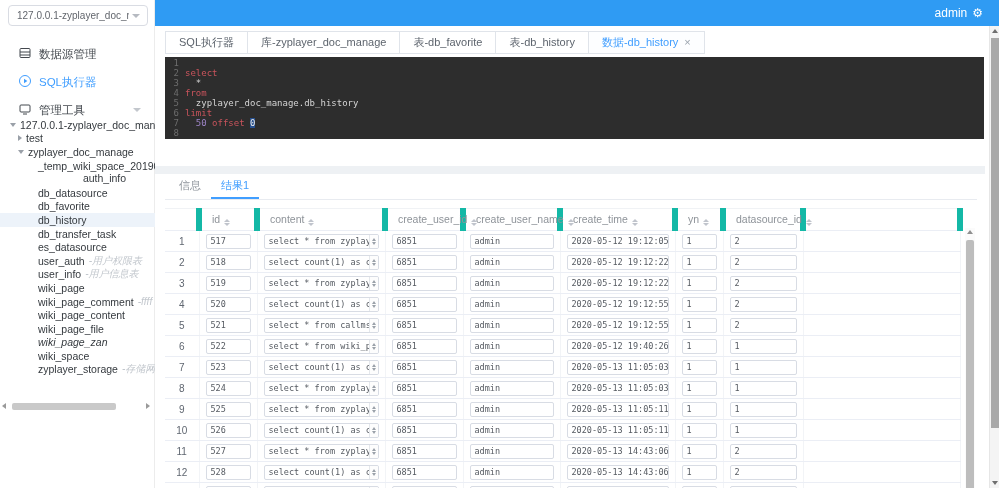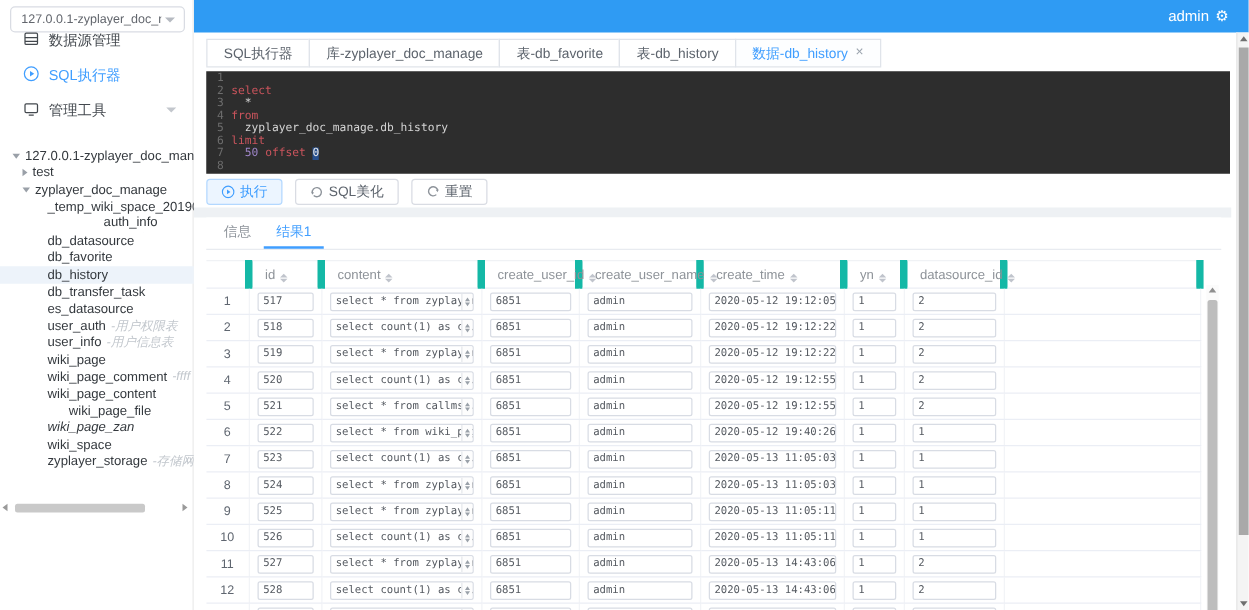--- a/index.html
+++ b/index.html
@@ -9,21 +9,21 @@
 
   
   .sidebar { position:absolute; left:0; top:0; width:155px; height:488px; background:#fff;
     border-right:1px solid #ececec; z-index:3; }
   .ds-select { position:absolute; left:8px; top:5px; width:140px; height:21px;
     border:1px solid #d9dce3; border-radius:4px; background:#fff; display:flex; align-items:center;
     padding:0 18px 0 8px; cursor:pointer; }
   .ds-select span { font-size:10px; color:#62666d; white-space:nowrap; overflow:hidden; }
   .ds-chevron { position:absolute; right:7px; top:8px; width:0; height:0;
     border-left:4px solid transparent; border-right:4px solid transparent; border-top:4px solid #b6bac1; }
-  .menu { position:absolute; left:0; top:18px; width:155px; }
+  .menu { position:absolute; left:0; top:40px; width:155px; }
   .menu-item { height:28px; display:flex; align-items:center; padding:0 10px 0 18px;
     font-size:11.5px; color:#43484e; cursor:pointer; position:relative; }
   .menu-item .mi-icon { width:14px; height:14px; margin-right:7px; flex:0 0 auto; }
   .menu-item.active { color:#409eff; }
   .mi-chevron { position:absolute; right:14px; top:12px; width:0; height:0;
     border-left:4px solid transparent; border-right:4px solid transparent; border-top:4px solid #c3c7cd; }
   .tree { position:absolute; left:0; top:118px; width:155px; }
   .tree-row { height:13.6px; display:flex; align-items:center; font-size:10.5px; color:#34393e;
     white-space:nowrap; cursor:pointer; overflow:hidden; }
   .tree-row.selected { background:#edf3fa; }
@@ -201,21 +201,21 @@
         <div class="tree-row" style="padding-left: 38px;">
           <span>wiki_page</span>
         </div>
         <div class="tree-row" style="padding-left: 38px;">
           <span>wiki_page_comment</span>
           <span class="tree-comment">-ffff</span>
         </div>
         <div class="tree-row" style="padding-left: 38px;">
           <span>wiki_page_content</span>
         </div>
-        <div class="tree-row" style="padding-left: 55px;">
+        <div class="tree-row" style="padding-left: 38px;">
           <span>wiki_page_file</span>
         </div>
         <div class="tree-row" style="padding-left: 38px; font-style: italic;">
           <span>wiki_page_zan</span>
         </div>
         <div class="tree-row" style="padding-left: 38px;">
           <span>wiki_space</span>
         </div>
         <div class="tree-row" style="padding-left: 38px;">
           <span>zyplayer_storage</span>
@@ -284,43 +284,20 @@
         <div class="cm-line">
           <span class="ln">7</span>
           <span class="code"><span class="tk-plain">  </span><span class="tk-num">50</span><span class="tk-plain"> </span><span class="tk-kw">offset</span><span class="tk-plain"> </span><span class="tk-sel">0</span></span>
         </div>
         <div class="cm-line">
           <span class="ln">8</span>
           <span class="code"></span>
         </div>
       </div>
 
-    <div class="btnrow">
-      <button class="btn primary">
-        <svg width="11" height="11" viewBox="0 0 12 12">
-          <circle cx="6" cy="6" r="5" fill="none" stroke="#409eff" stroke-width="1"></circle>
-          <path d="M5 4 L8 6 L5 8 Z" fill="#409eff"></path>
-        </svg>
-        <span>执行</span>
-      </button>
-      <button class="btn">
-        <svg width="11" height="11" viewBox="0 0 12 12">
-          <path d="M2 7 a4 4 0 1 1 1.2 2.2" fill="none" stroke="#8d939a" stroke-width="1.2"></path>
-          <path d="M1.2 6 L3.6 6.6 L2 8.6 Z" fill="#8d939a"></path>
-        </svg>
-        <span>SQL美化</span>
-      </button>
-      <button class="btn">
-        <svg width="11" height="11" viewBox="0 0 12 12">
-          <path d="M10 5 a4 4 0 1 0 -1.2 3.4" fill="none" stroke="#8d939a" stroke-width="1.2"></path>
-          <path d="M10.8 6 L8.4 6.6 L10 8.6 Z" fill="#8d939a" transform="translate(0,-2.2)"></path>
-        </svg>
-        <span>重置</span>
-      </button>
-    </div>
 
     <div class="divband"></div>
 
     <div class="results">
       <div class="rtabs" id="rtabs">
           <div class="rtab">信息</div>
           <div class="rtab active">结果1</div>
         </div>
       <div class="tablewrap">
         <table class="grid" id="grid">

